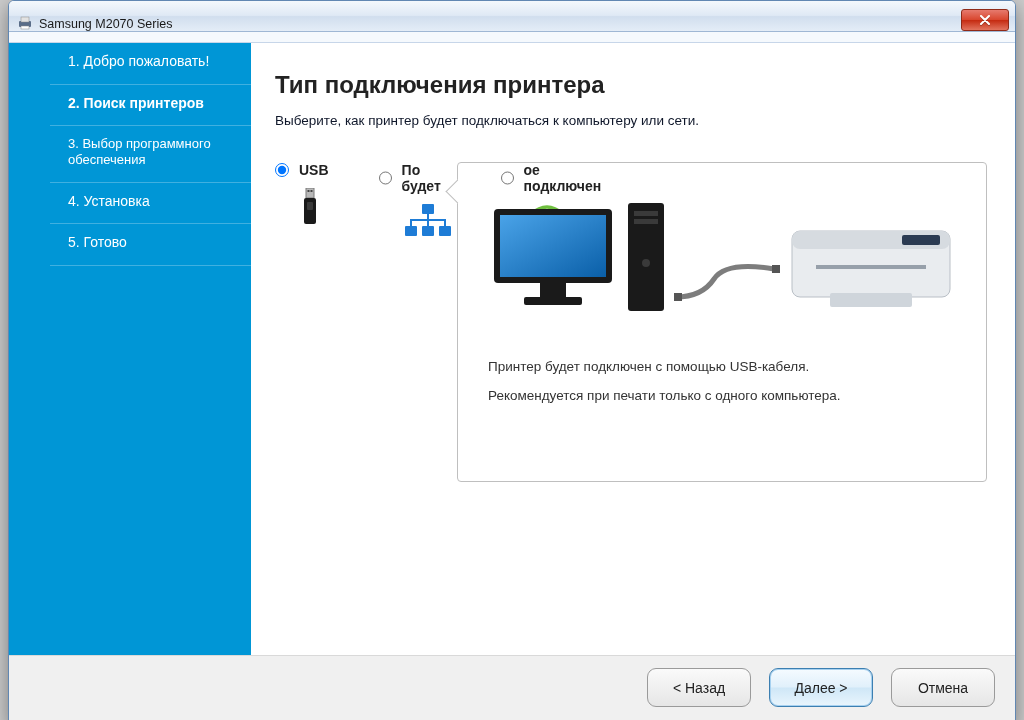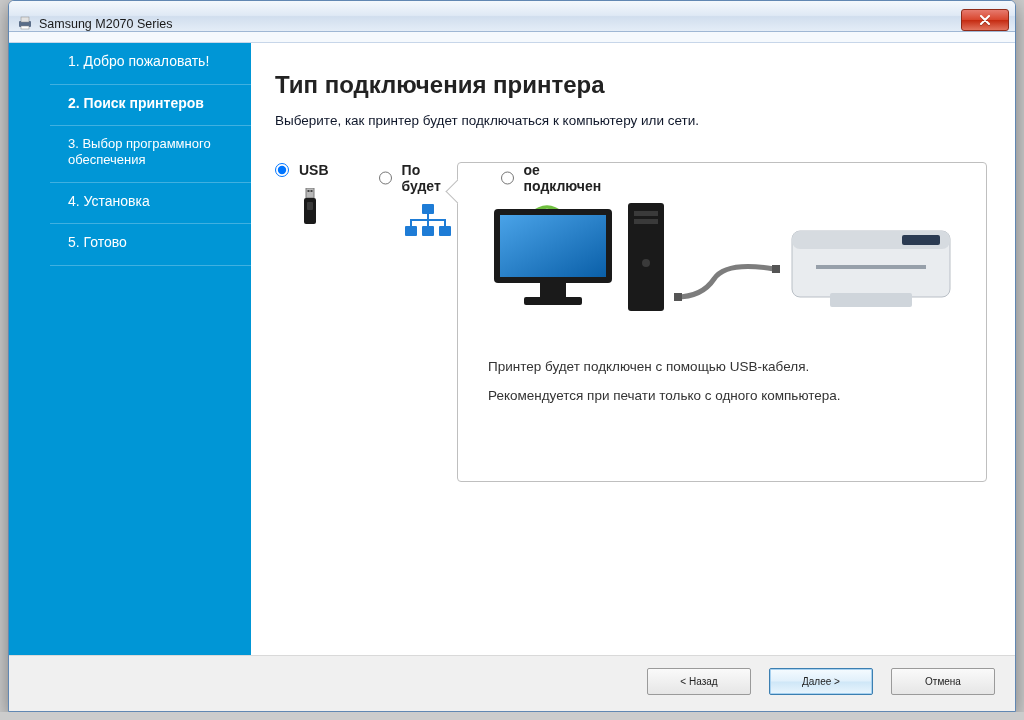--- a/index.html
+++ b/index.html
@@ -24,21 +24,21 @@
   .opt{display:flex;flex-direction:column;gap:10px;}
   .opt .row{display:flex;align-items:center;gap:10px;}
   .opt input[type=radio]{width:14px;height:14px;margin:0;}
   .opt label{font-size:14px;font-weight:700;color:#222;}
   .opt .ico{margin-left:26px;}
   .panel{flex:1;border:1px solid #bfbfbf;border-radius:4px;padding:24px 30px 40px 30px;min-height:320px;position:relative;box-sizing:border-box;}
   .panel .arrow-notch{position:absolute;left:-9px;top:20px;width:16px;height:16px;background:#fff;border-left:1px solid #bfbfbf;border-bottom:1px solid #bfbfbf;transform:rotate(45deg);}
   .illus{display:flex;align-items:flex-end;justify-content:center;gap:6px;margin:14px 0 46px;}
   .desc p{font-size:13.5px;color:#333;margin:0 0 14px 0;}
   .footer{display:flex;justify-content:flex-end;gap:18px;padding:12px 20px 16px;background:#f0f0f0;border-top:1px solid #d9d9d9;}
-  .footer button{min-width:104px;height:27px;font-size:10px;color:#222;background:linear-gradient(#fafafa,#e6e6e6);border:1px solid #9a9a9a;border-radius:2px;cursor:pointer;}
+  .footer button{min-width:104px;height:39px;font-size:14px;color:#222;background:linear-gradient(#fafafa,#e6e6e6);border:1px solid #9a9a9a;border-radius:9px;cursor:pointer;}
   .footer button.primary{border:1px solid #3c7fb1;box-shadow:0 0 0 1px #a7d1f0 inset;background:linear-gradient(#f5fbff,#e1f0fb 48%,#cfe7f7 52%,#e9f5fd);}
 </style>
 </head>
 <body>
 
 <div class="window">
 
   <div class="titlebar">
     <span class="app-icon">
       <svg width="16" height="16" viewBox="0 0 16 16">

